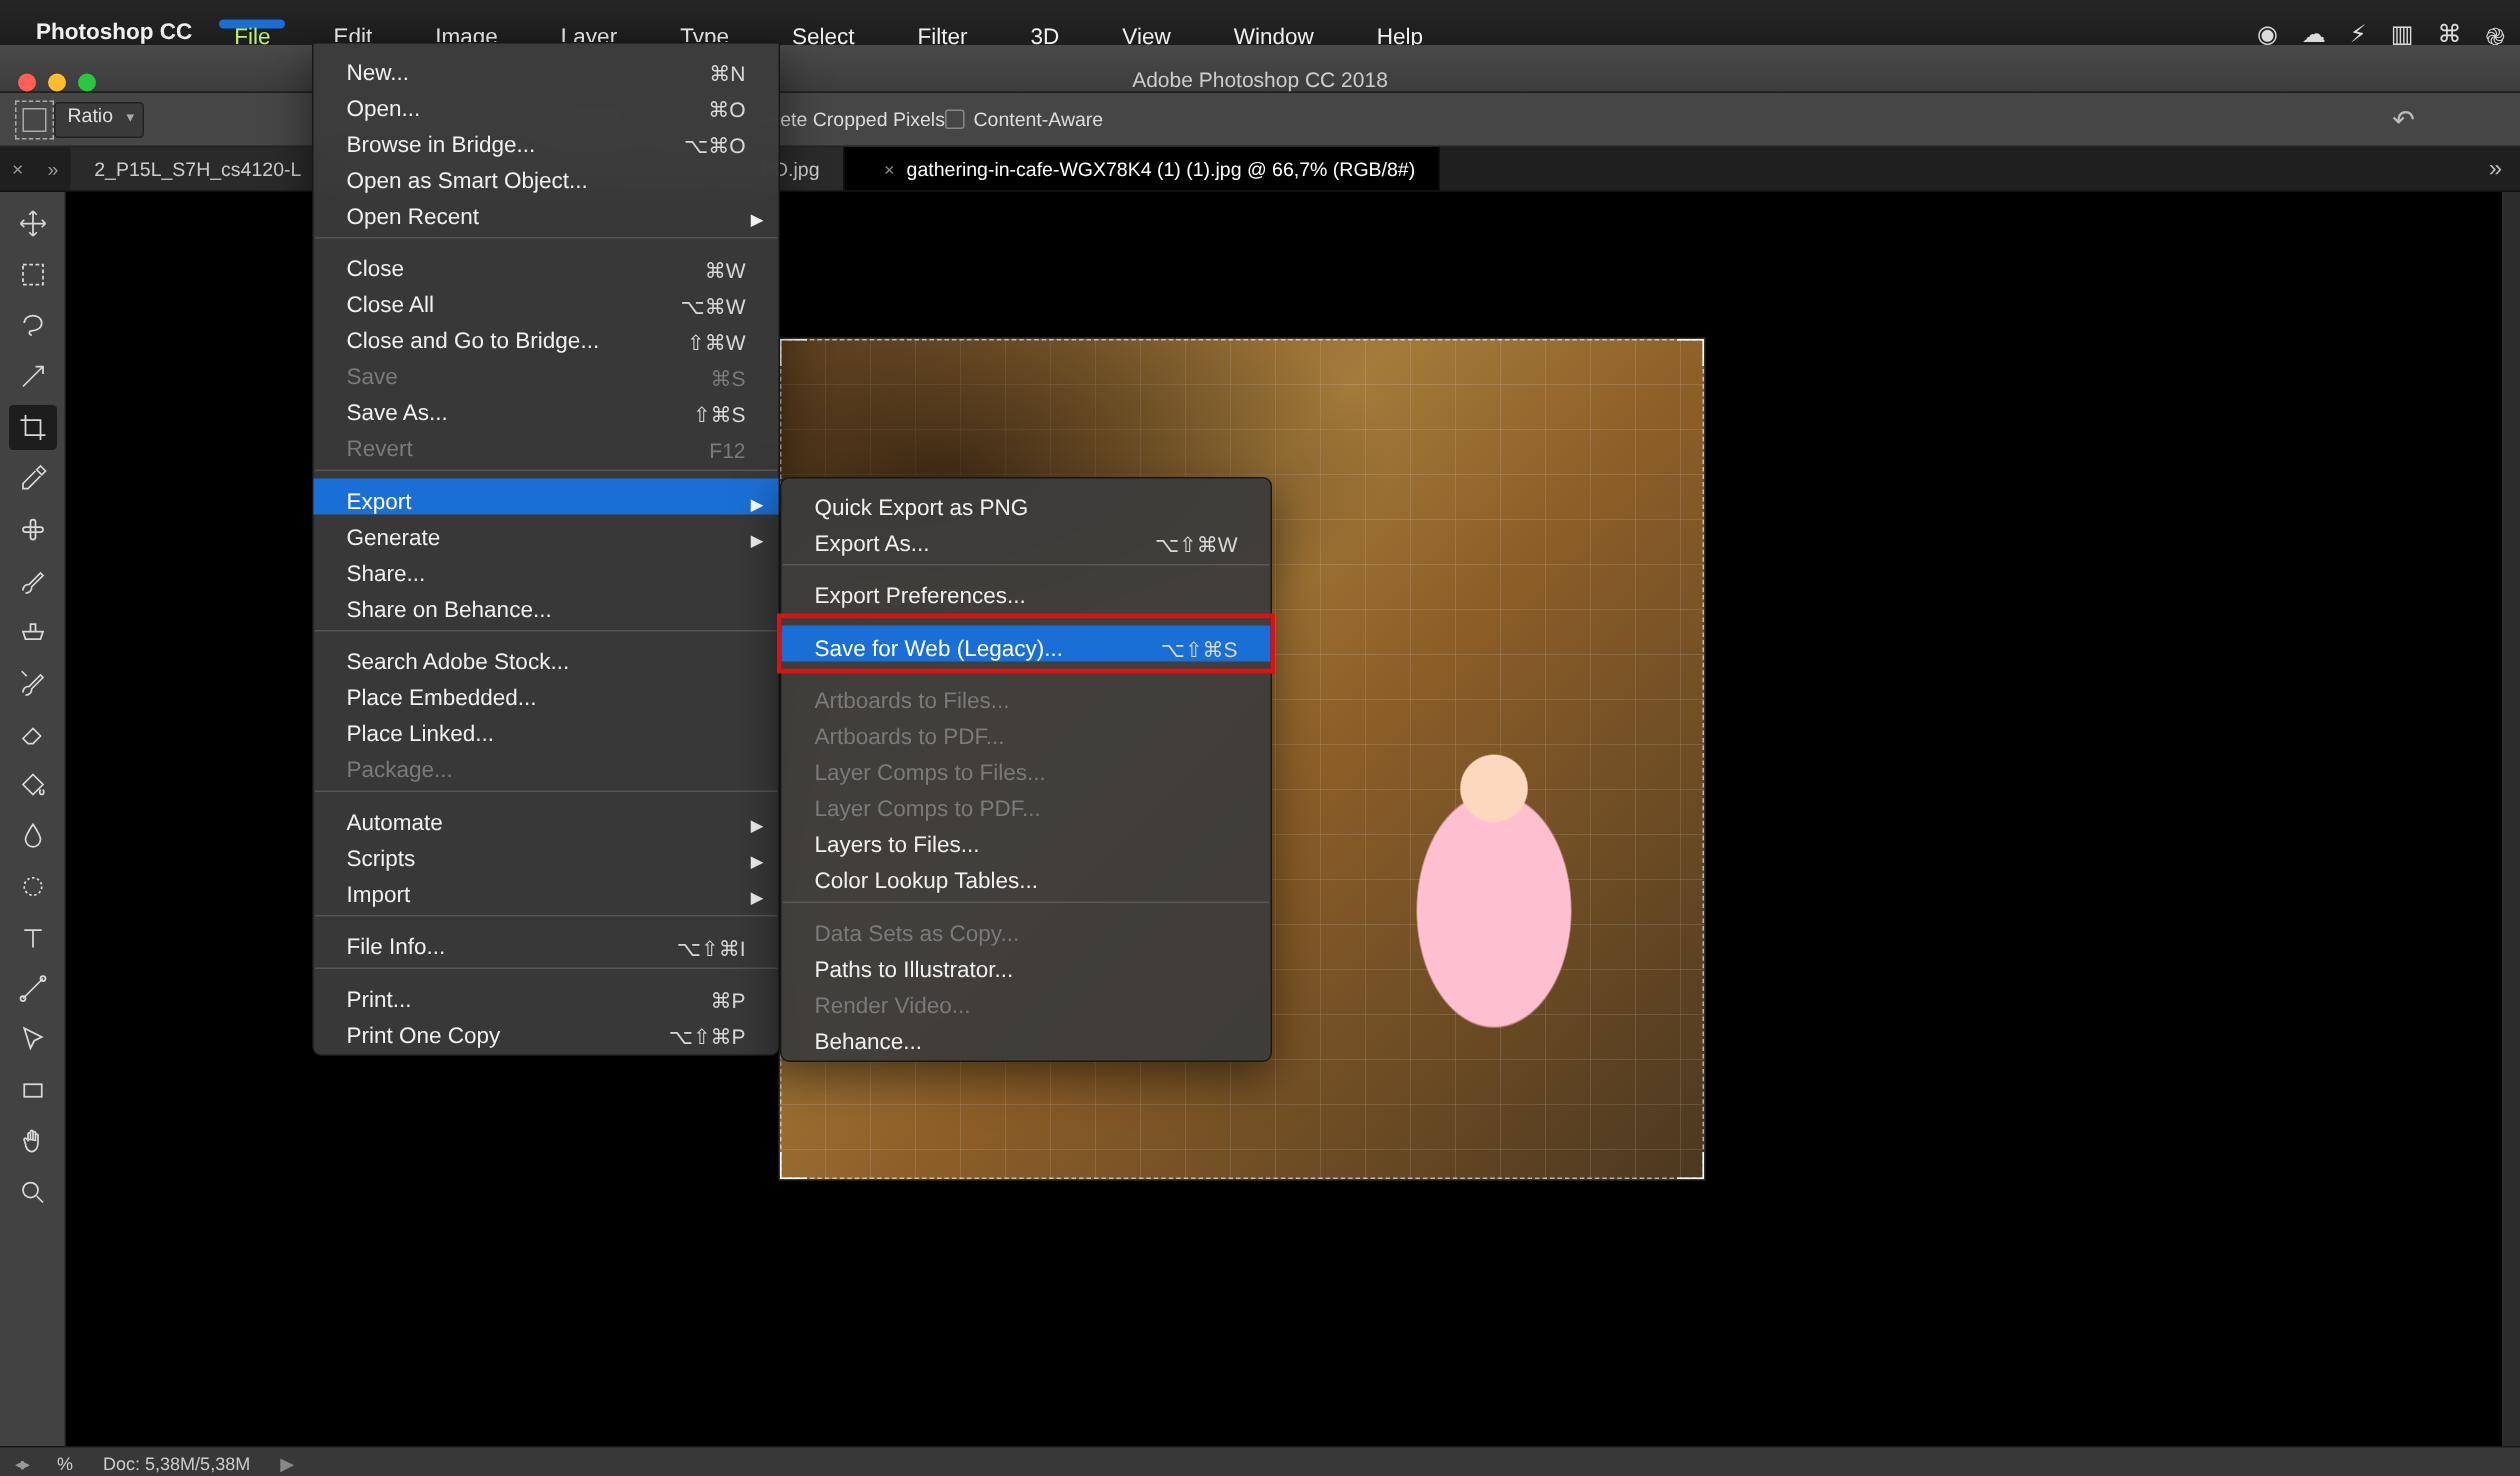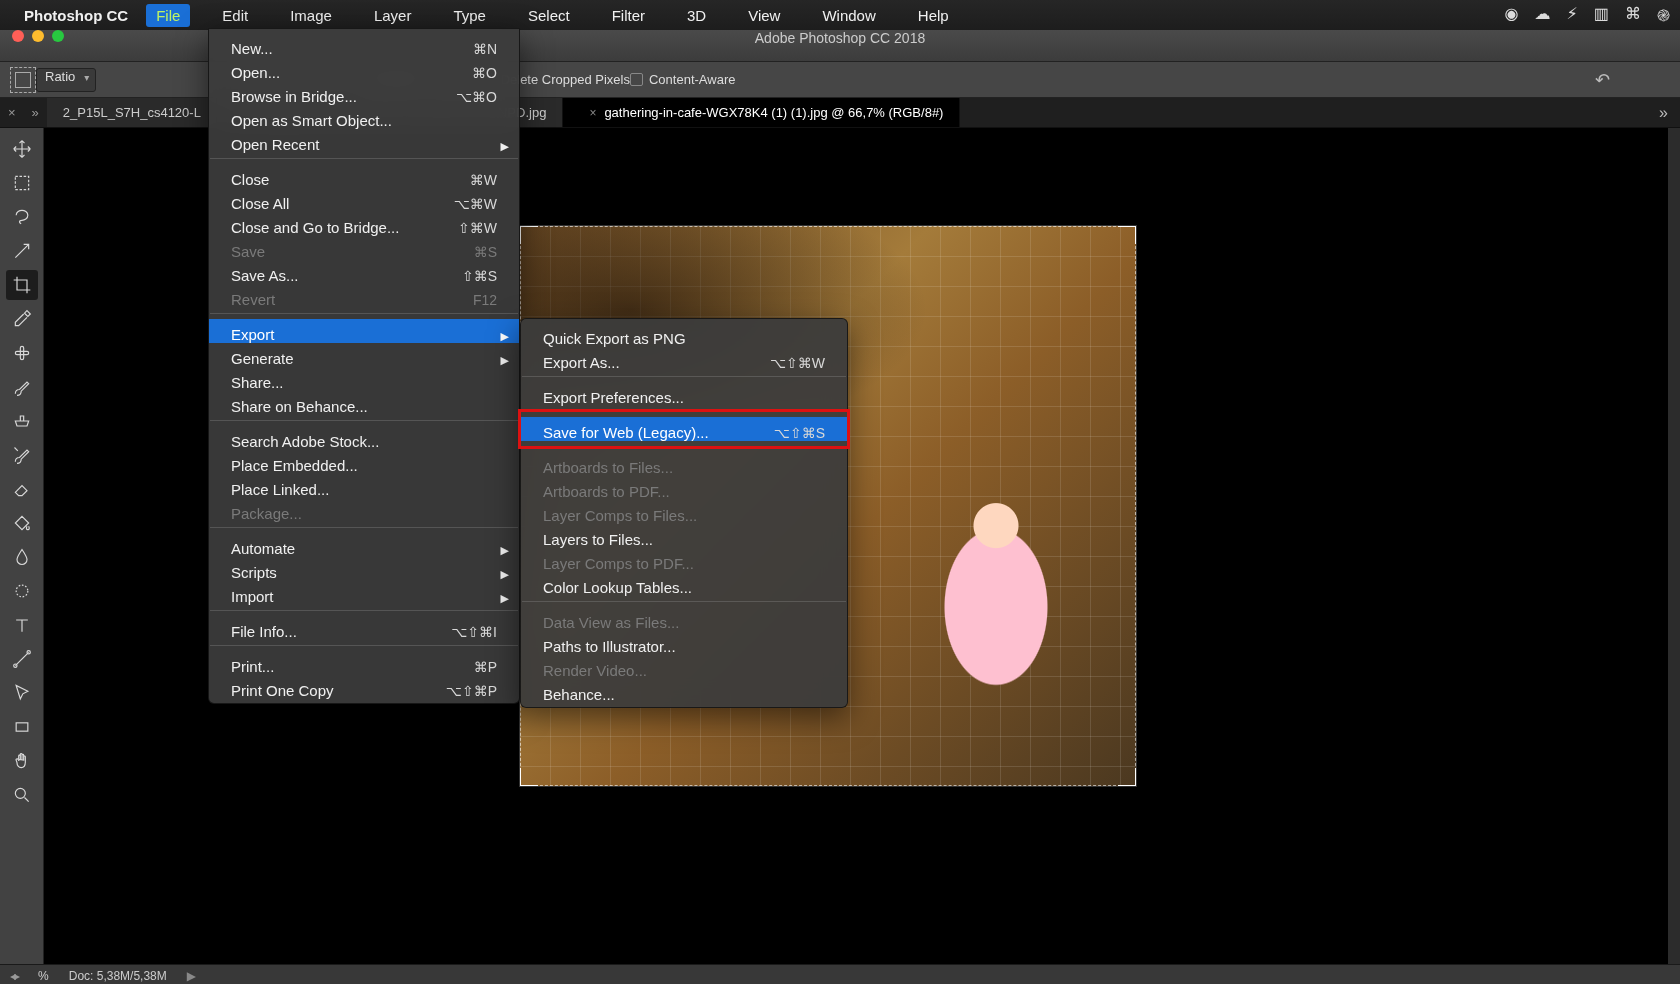--- a/index.html
+++ b/index.html
@@ -11,31 +11,31 @@
     --ps-border: #111;
     --ps-text: #e8e8e8;
     --ps-dim: #8a8a8a;
     --menu-bg: rgba(60,60,60,0.94);
     --menu-highlight: #1a6fd6;
   }
   * { box-sizing: border-box; }
   html,body { margin:0; padding:0; width:1680px; height:984px; font-family: -apple-system, "Helvetica Neue", Arial, sans-serif; font-size:14px; color:var(--ps-text); background:#181818; overflow:hidden; }
   
   
-  .mac-menubar { height:30px; width:100%; background:linear-gradient(#262626,#1d1d1d); display:flex; align-items:center; padding:3px 10px; font-size:15px; color:#f0f0f0; }
+  .mac-menubar { height:30px; width:100%; background:linear-gradient(#262626,#1d1d1d); display:flex; padding:13px 10px; font-size:15px; color:#f0f0f0; }
   .mac-apple { font-size:18px; margin-right:14px; }
   .mac-app { font-weight:700; margin-right:18px; }
   .mac-item { margin-right:22px; padding:3px 10px; border-radius:3px; cursor:default;}
   .mac-item.open { background:#1a6fd6; color:#bef264;}
   .mac-spacer { flex:1; }
   .mac-status { display:flex; gap:16px; font-size:16px; }
   .mac-status span { opacity:.9; }
   
   
-  .titlebar { height:32px; background:linear-gradient(#4a4a4a,#3c3c3c); border-bottom:1px solid #222; display:flex; align-items:flex-start; position:relative; }
+  .titlebar { height:32px; background:linear-gradient(#4a4a4a,#3c3c3c); border-bottom:1px solid #222; display:flex; align-items:flex-end; position:relative; }
   .traffic { display:flex; gap:8px; padding-left:12px; }
   .dot { width:12px; height:12px; border-radius:50%; }
   .dot.red{background:#ff5f57;} .dot.yellow{background:#febc2e;} .dot.green{background:#28c840;}
   .wintitle { position:absolute; left:50%; transform:translateX(-50%); color:#ccc; font-size:14px;}
   
   
   .optbar { height:36px; background:#464646; border-bottom:1px solid #222; display:flex; align-items:center; padding:0 10px; font-size:13px; color:#ddd; }
   .opt-crop-icon { width:26px; height:26px; border:1px dashed #aaa; position:relative; }
   .opt-crop-icon:after { content:""; position:absolute; inset:4px; border:1px solid #aaa;}
   .opt-select { background:#3a3a3a; border:1px solid #222; color:#ddd; height:24px; padding:0 20px 0 8px; border-radius:3px; position:relative;}
@@ -419,32 +419,32 @@
     <div class="menu-sep"></div>
     <div class="menu-row disabled">
       <span class="label">Artboards to Files...</span>
     </div>
     <div class="menu-row disabled">
       <span class="label">Artboards to PDF...</span>
     </div>
     <div class="menu-row disabled">
       <span class="label">Layer Comps to Files...</span>
     </div>
+    <div class="menu-row disabled">
+      <span class="label">Layer Comps to PDF...</span>
+    </div>
     <div class="menu-row">
       <span class="label">Layers to Files...</span>
     </div>
-    <div class="menu-row disabled">
-      <span class="label">Layer Comps to PDF...</span>
-    </div>
     <div class="menu-row">
       <span class="label">Color Lookup Tables...</span>
     </div>
     <div class="menu-sep"></div>
     <div class="menu-row disabled">
-      <span class="label">Data View as Files...</span>
+      <span class="label">Data Sets as Copy...</span>
     </div>
     <div class="menu-row">
       <span class="label">Paths to Illustrator...</span>
     </div>
     <div class="menu-row disabled">
       <span class="label">Render Video...</span>
     </div>
     <div class="menu-row">
       <span class="label">Behance...</span>
     </div>

